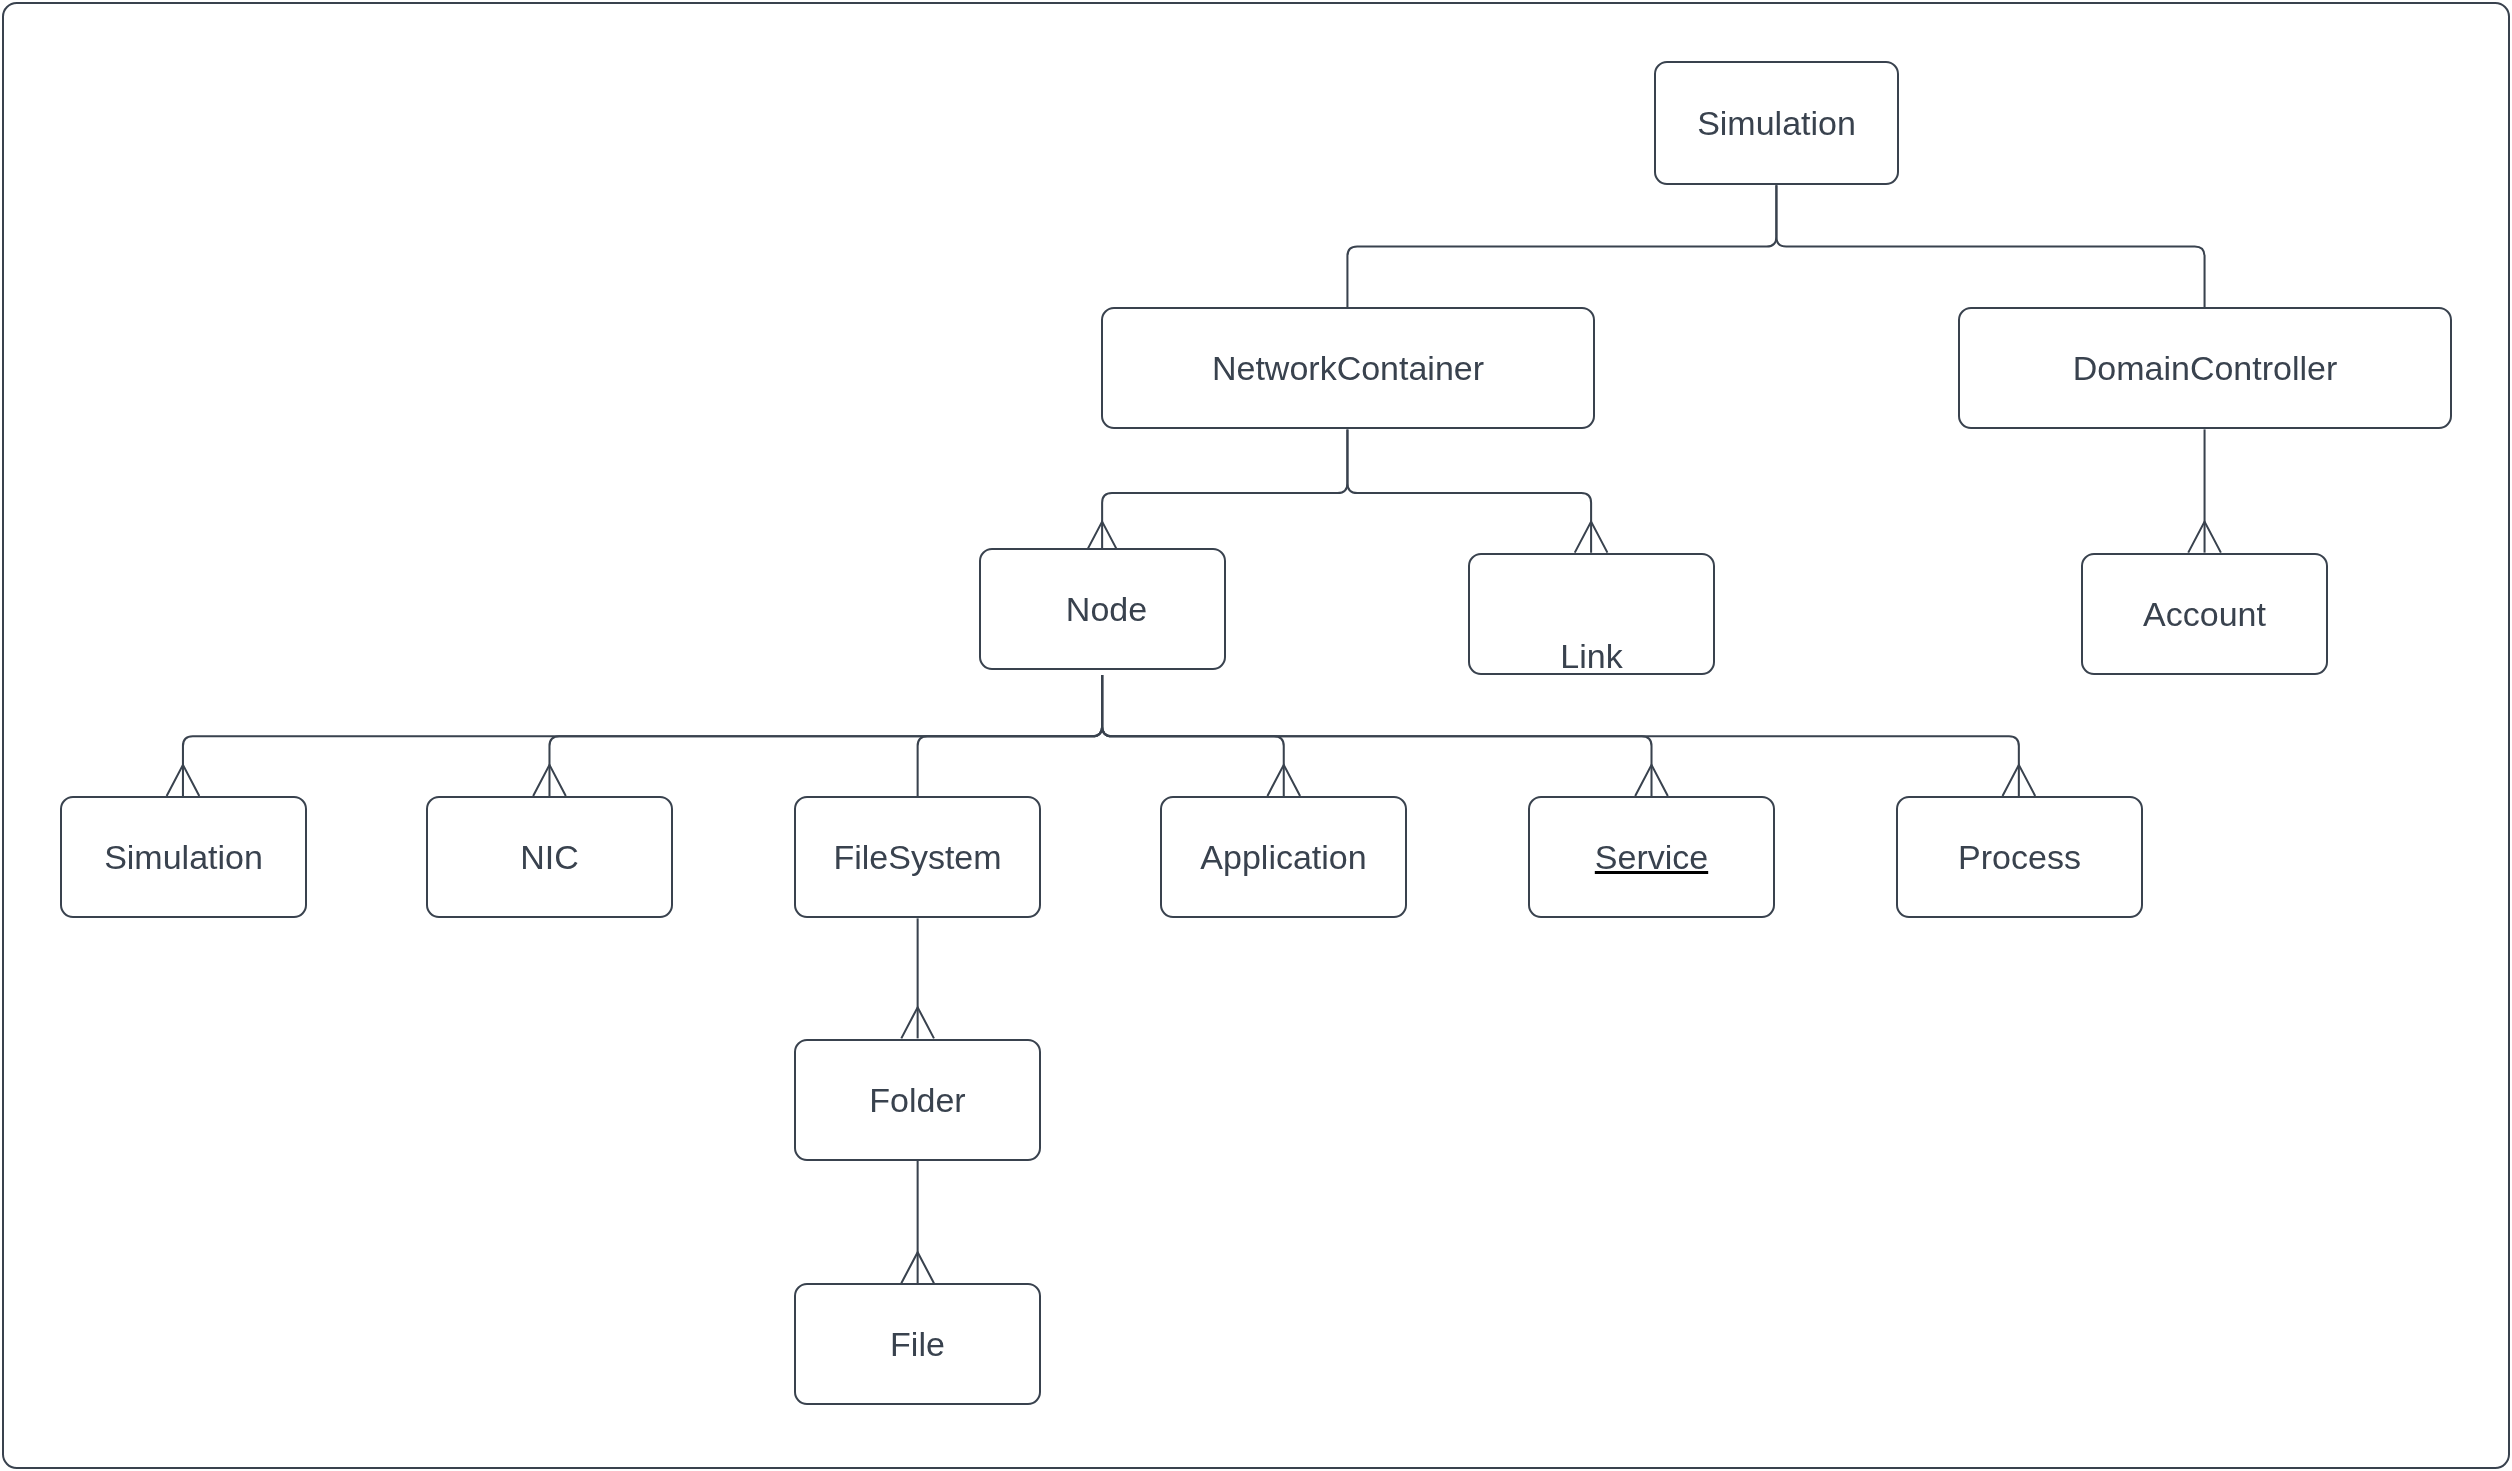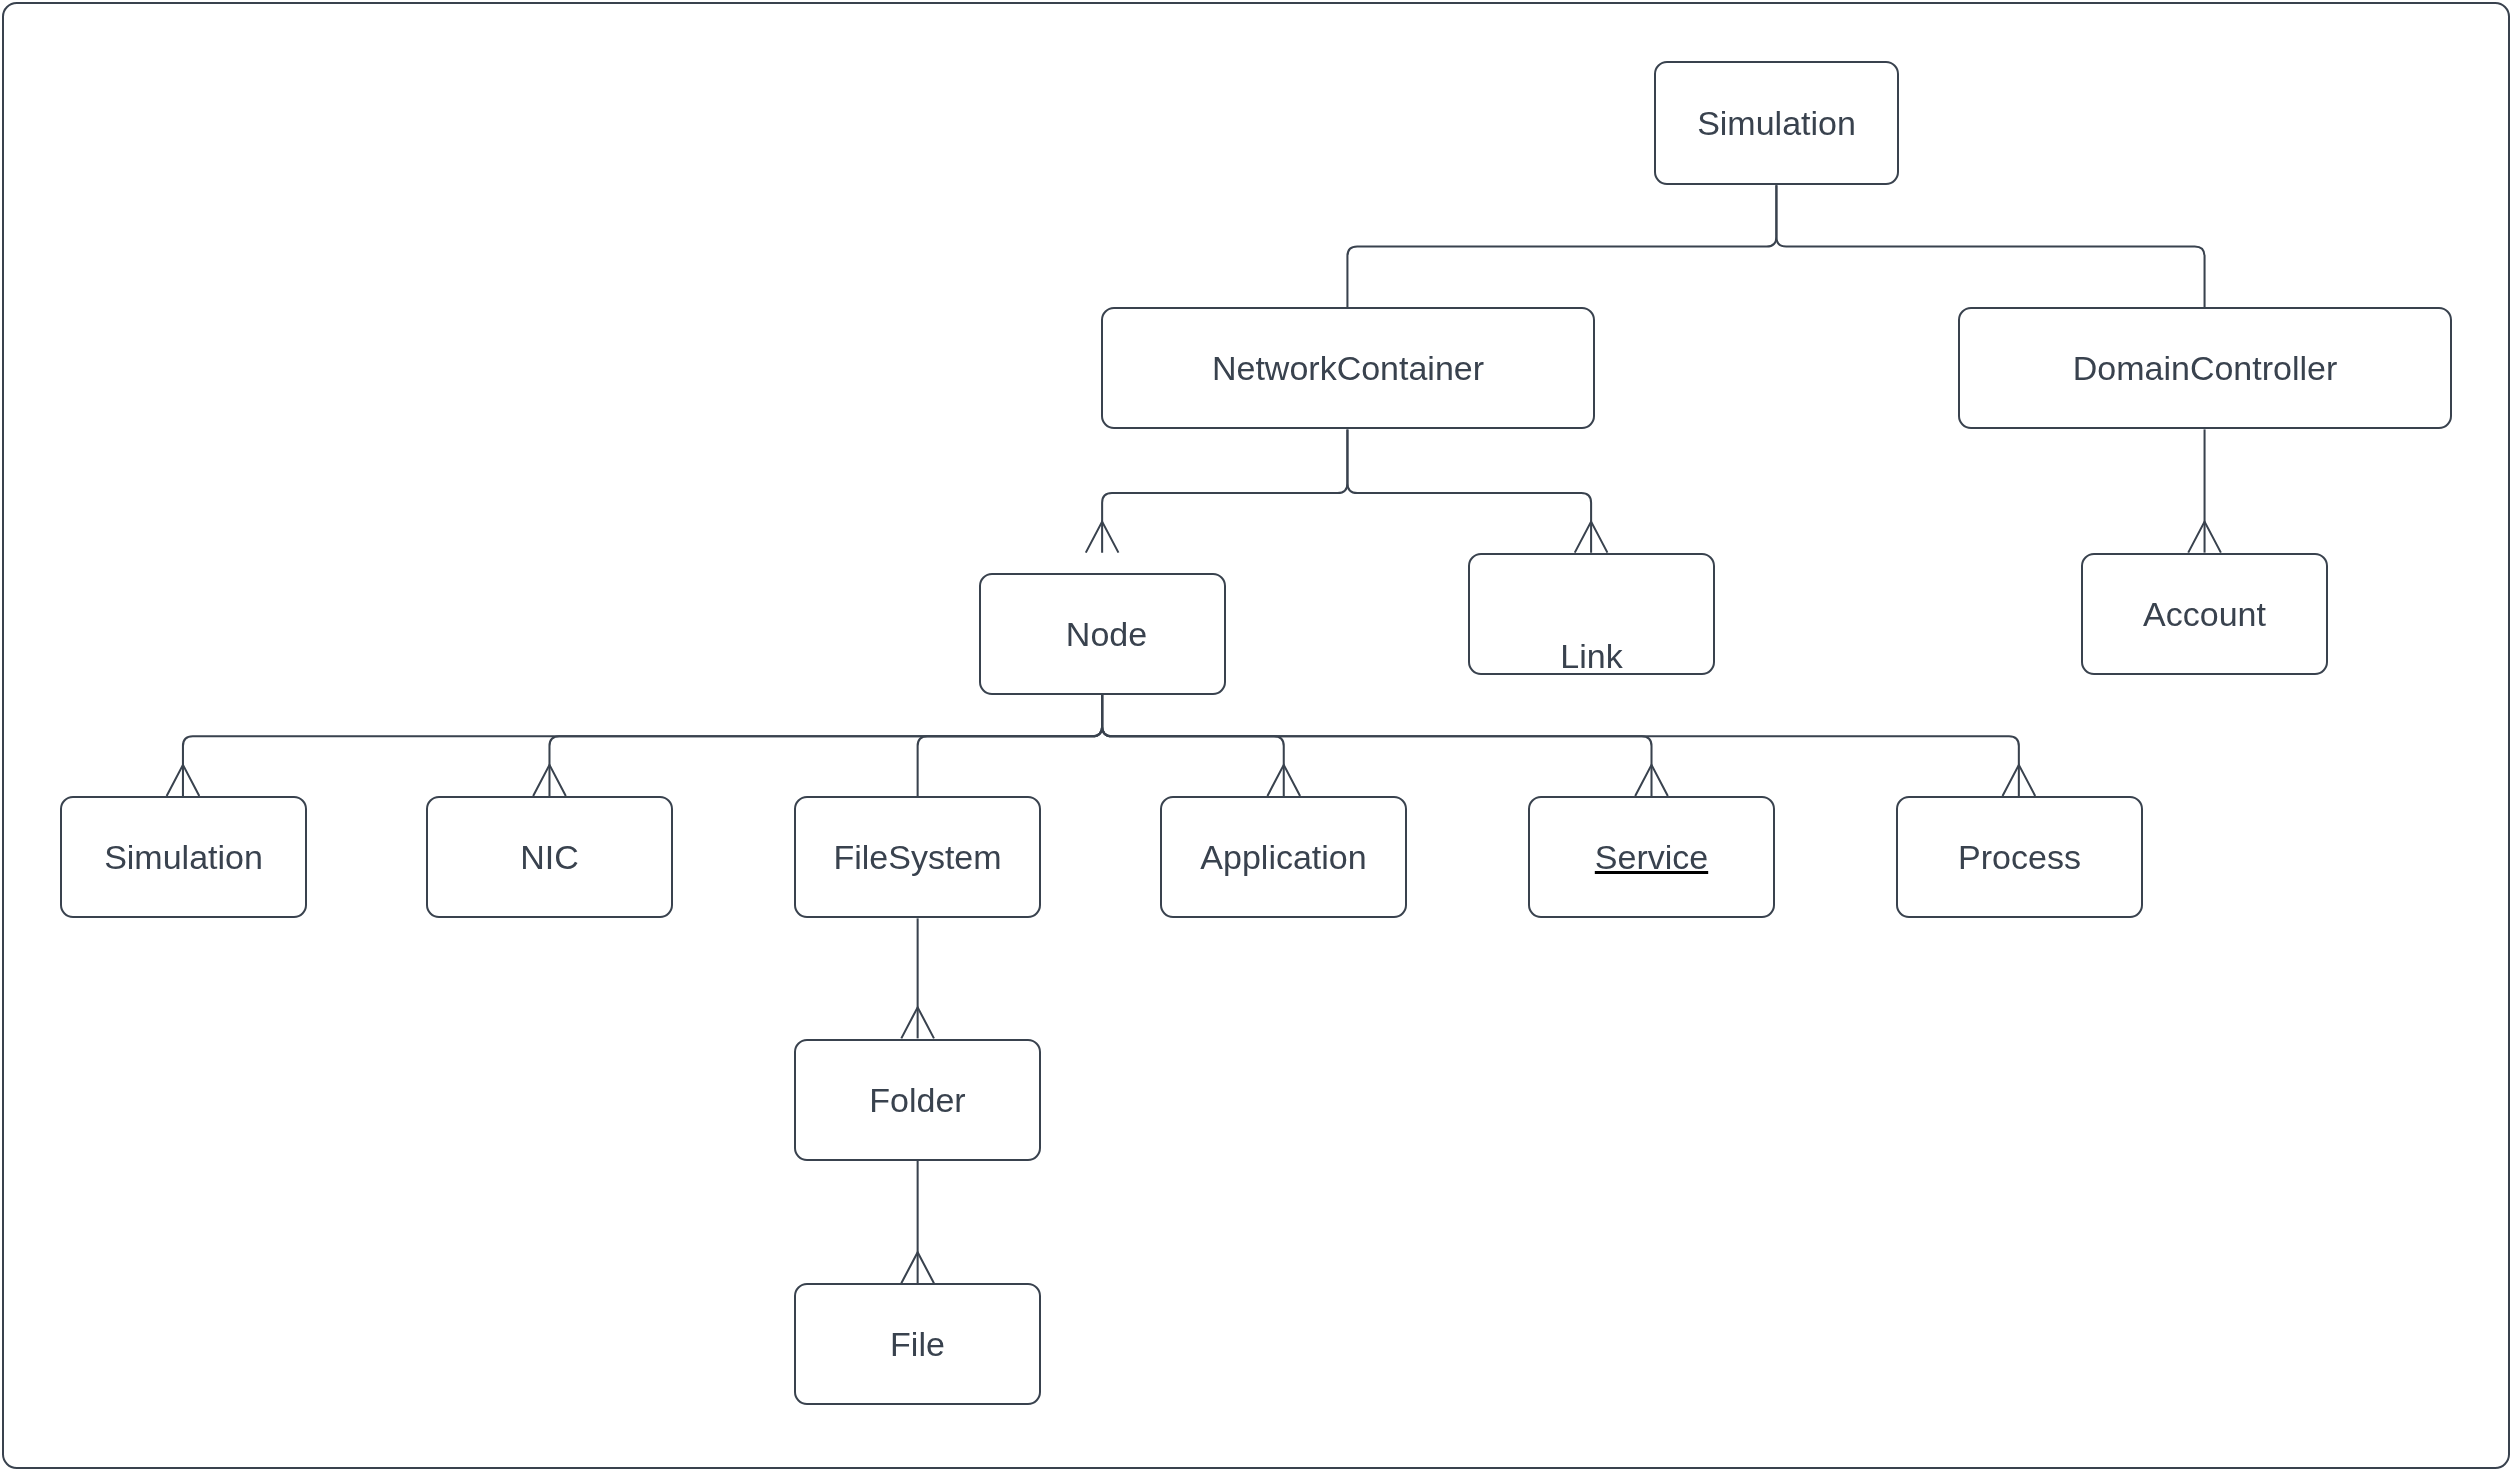--- a/index.html
+++ b/index.html
@@ -78,21 +78,21 @@
   <div>
       <div class="node" style="left: 1654px; top: 61px; width: 245px; height: 124px;">
         <span class="label">Simulation</span>
       </div>
       <div class="node" style="left: 1101px; top: 307px; width: 494px; height: 122px;">
         <span class="label">NetworkContainer</span>
       </div>
       <div class="node" style="left: 1958px; top: 307px; width: 494px; height: 122px; text-align: center;">
         <span class="label">DomainController</span>
       </div>
-      <div class="node" style="left: 979px; top: 573px; width: 247px; height: 122px; padding-left: 8px;">
+      <div class="node" style="left: 979px; top: 548px; width: 247px; height: 122px; padding-left: 8px;">
         <span class="label">Node</span>
       </div>
       <div class="node" style="left: 1468px; top: 553px; width: 247px; height: 122px; align-items: flex-end;">
         <span class="label">Link</span>
       </div>
       <div class="node" style="left: 2081px; top: 553px; width: 247px; height: 122px;">
         <span class="label">Account</span>
       </div>
       <div class="node" style="left: 60px; top: 796px; width: 247px; height: 122px;">
         <span class="label">Simulation</span>

